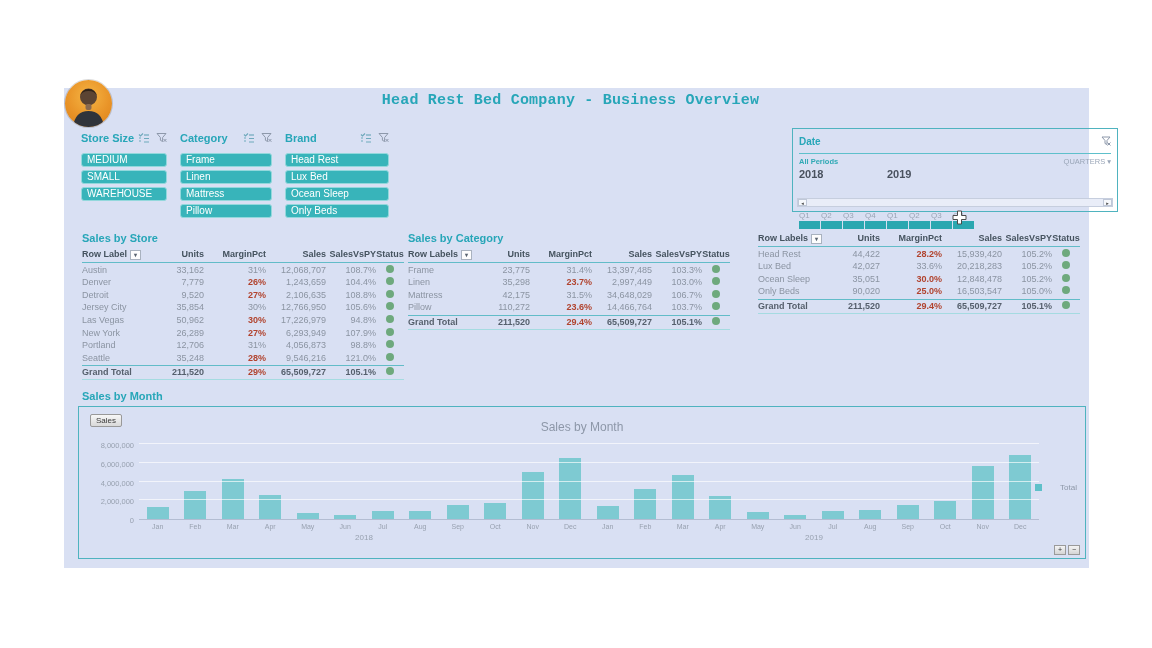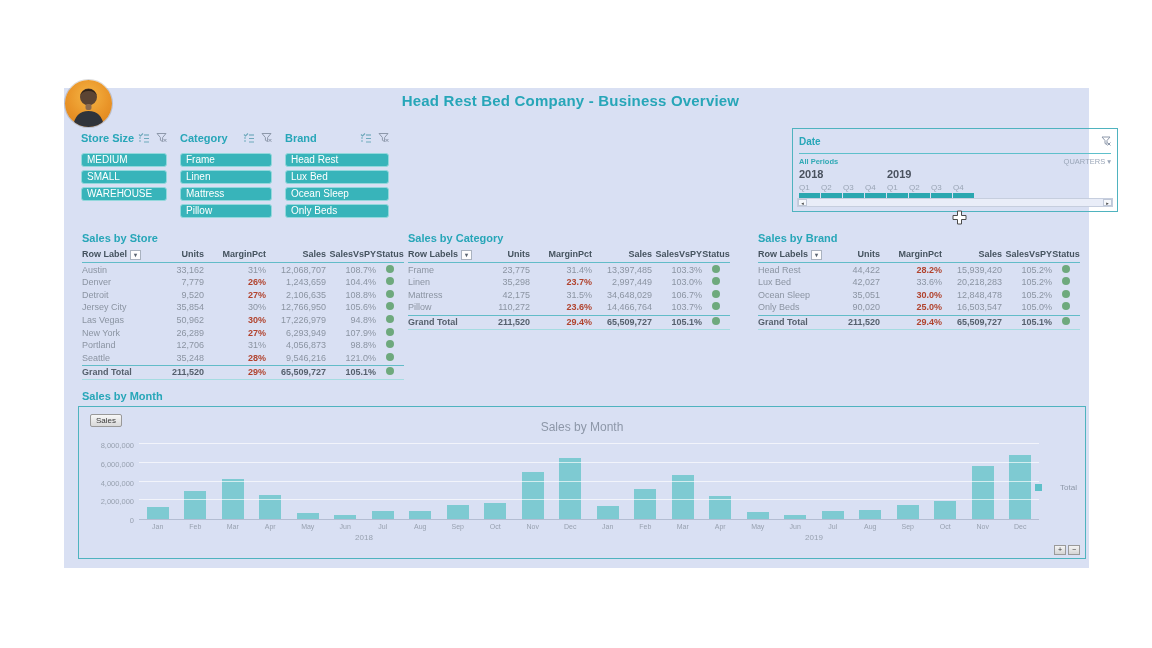--- a/index.html
+++ b/index.html
@@ -3,21 +3,21 @@
 <meta charset="utf-8">
 <style>
   * { box-sizing: border-box; margin: 0; padding: 0; }
   html,body { width:1152px; height:648px; background:#ffffff; overflow:hidden;
               font-family:"Liberation Sans", sans-serif; }
   .dashboard { position:absolute; left:64px; top:88px; width:1025px; height:480px;
                background:#d9e0f3; }
 
   
   .main-title { position:absolute; top:4px; left:0; right:12px; text-align:center;
-                color:#27a6b8; font-size:15px; font-weight:bold; letter-spacing:.2px; }
+                color:#27a6b8; font-size:15px; font-weight:bold; letter-spacing:.2px;font-family:Liberation Mono, monospace; }
   .avatar { position:absolute; left:1px; top:-8px; width:47px; height:47px;
             border-radius:50%; overflow:hidden;
             background:radial-gradient(circle at 50% 35%, #f5b544 0%, #e99428 55%, #d97f18 100%);
             box-shadow:0 0 0 1px rgba(0,0,0,.15); }
   .avatar svg { display:block; }
 
   
   .slicer { position:absolute; top:41px; }
   .slicer-head { display:flex; align-items:center; justify-content:space-between;
                  margin-bottom:6px; }
@@ -31,21 +31,21 @@
                  border:1px solid #4fb3bf; padding:3px 6px 0 6px; }
   .ds-titlerow { display:flex; justify-content:space-between; align-items:center;
                  border-bottom:1px solid #5ec0cb; padding-bottom:3px; }
   .ds-title { color:#27a6b8; font-size:10px; font-weight:bold; }
   .ds-sub { display:flex; justify-content:space-between; margin-top:3px; }
   .ds-period { color:#2fa9b5; font-size:7.5px; font-weight:bold; }
   .ds-gran { color:#9aa6b8; font-size:7.5px; }
   .ds-years { position:relative; height:13px; margin-top:2px; }
   .ds-year { position:absolute; top:0; color:#4a525f; font-size:11px; font-weight:bold; }
   .ds-qrow { display:flex; margin-top:2px; }
-  .ds-q { width:22px; color:#9aa5b5; font-size:8px; }
+  .ds-q { width:22px; color:#9aa5b5; font-size:8px;margin-top:28px; }
   .ds-bar { display:flex; gap:1px; margin-top:1px; }
   .ds-seg { width:21px; height:8px; background:#2ba7b0; }
   .ds-scroll { position:absolute; left:4px; right:4px; bottom:4px; height:9px;
                background:#e9edf8; border:1px solid #c6cede; display:flex;
                justify-content:space-between; align-items:center; }
   .ds-arrow { width:9px; height:7px; background:#f6f8fc; border:1px solid #c0c8d8;
               font-size:5px; line-height:6px; text-align:center; color:#444; }
 
   
   .pivot { position:absolute; top:144px; width:322px; --cols:78px 44px 62px 60px 50px 28px; }
@@ -360,21 +360,20 @@
         <div class="prow total">
           <span class="">Grand Total</span>
           <span class="num">211,520</span>
           <span class="num alert">29.4%</span>
           <span class="num">65,509,727</span>
           <span class="num">105.1%</span>
           <span class="ctr"><span class="dot"></span></span>
         </div>
       </div>
       <div class="pivot" style="left: 694px;">
-        <div class="pivot-title">Sales by Brand</div>
         <div class="prow header">
           <span>Row Labels<span class="dd">▾</span></span>
           <span class="num">Units</span>
           <span class="num">MarginPct</span>
           <span class="num">Sales</span>
           <span class="num">SalesVsPY</span>
           <span class="ctr">Status</span>
         </div>
         <div class="prow">
           <span class="">Head Rest</span>

